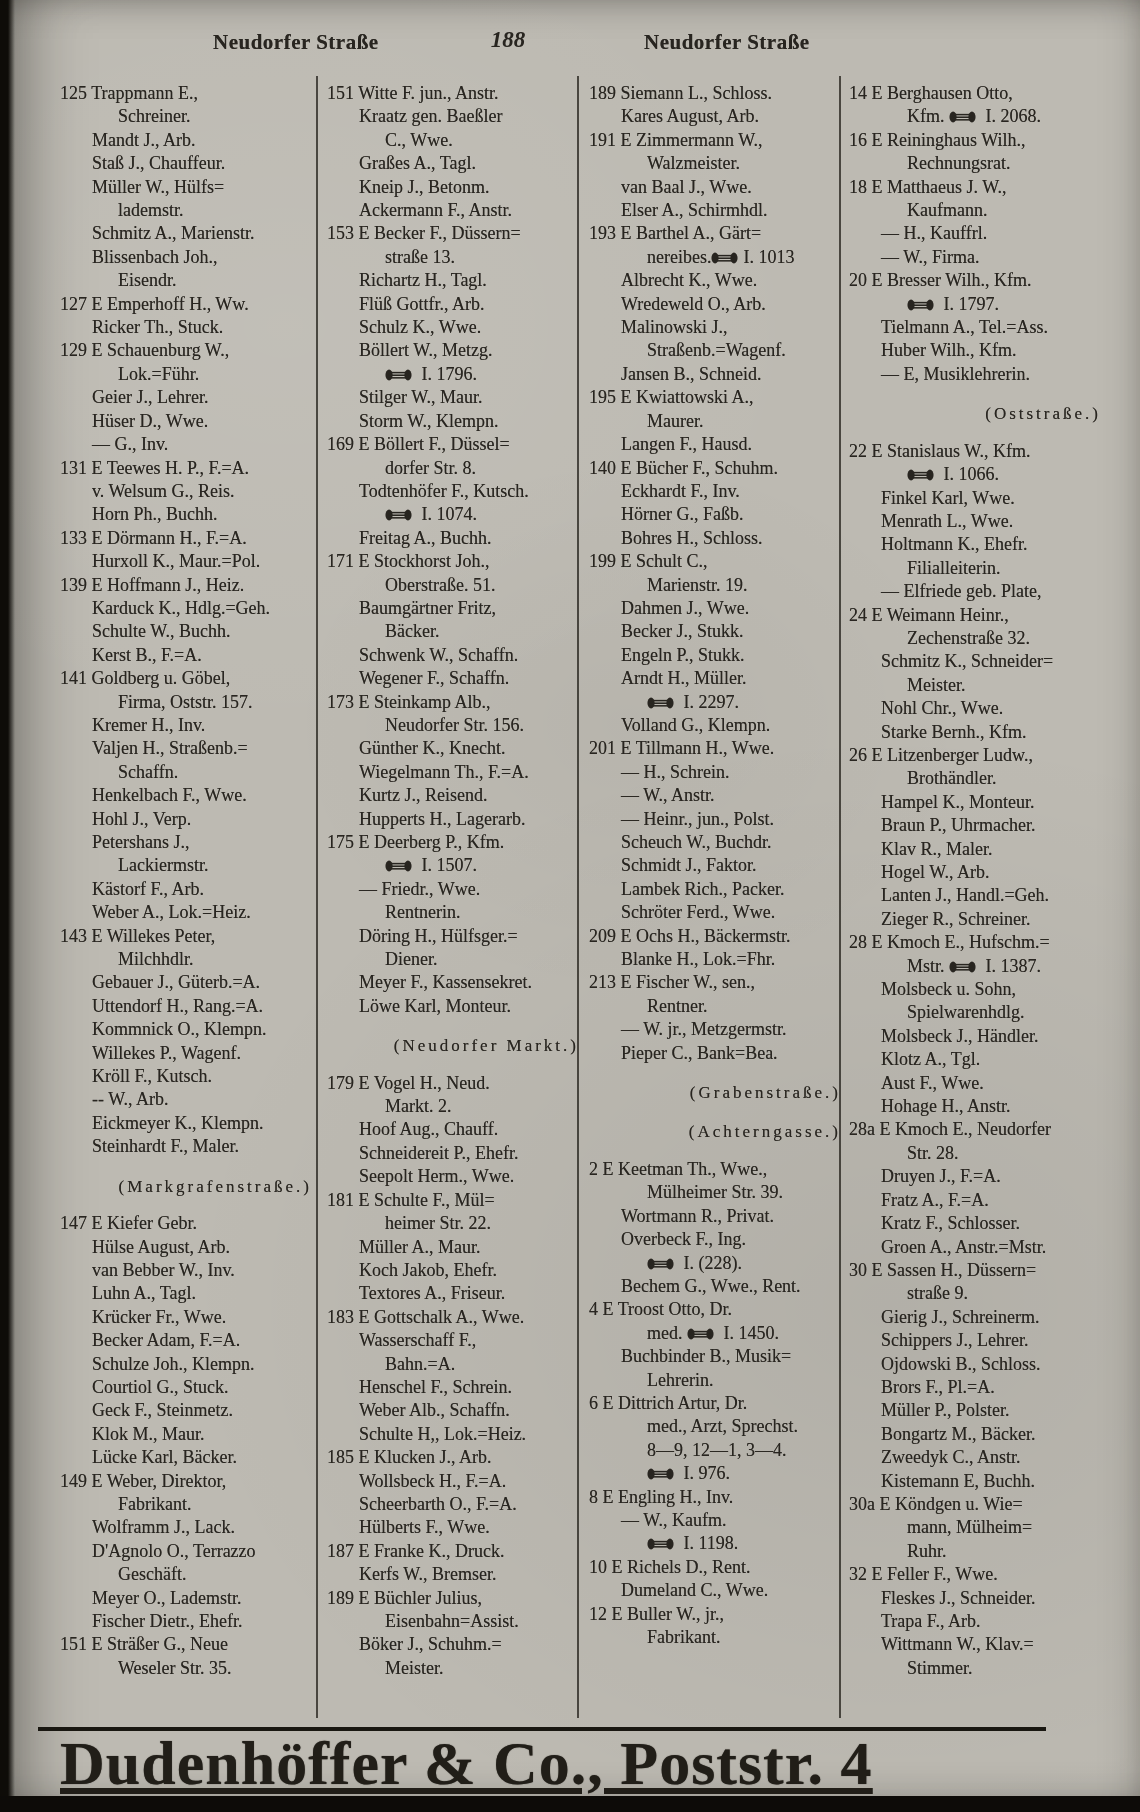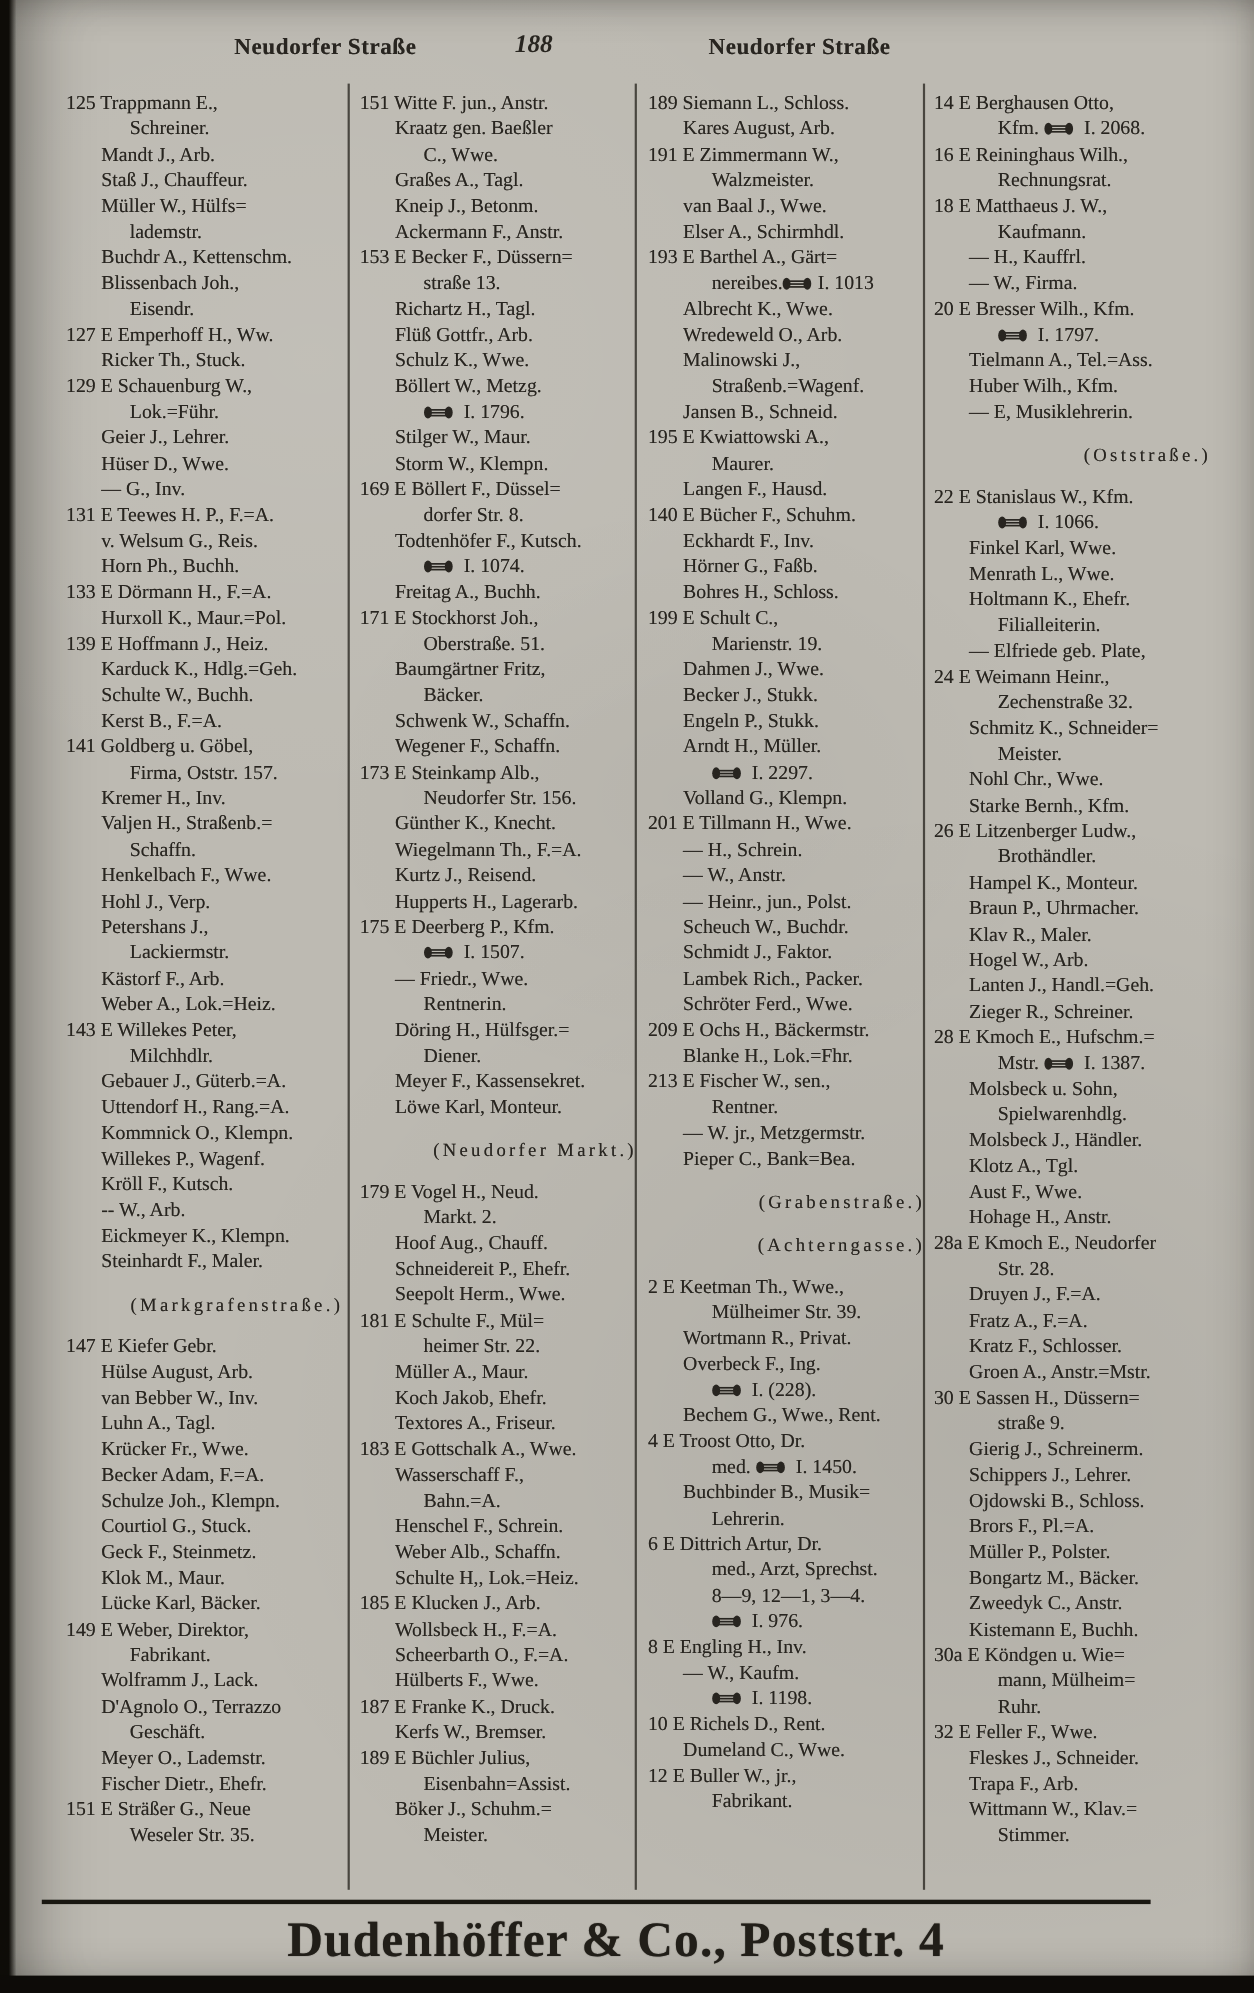--- a/index.html
+++ b/index.html
@@ -28,21 +28,21 @@
   .edge-bottom{
     position:absolute;left:0;bottom:0;width:100%;height:16px;background:#0d0b08;
   }
   .ht{
     position:absolute;top:30px;
     font-weight:700;font-size:21px;color:var(--ink,#282520);
     letter-spacing:0.5px;text-shadow:0 0 0.5px rgba(40,36,30,0.6);
   }
   .ht-left{left:213px}
   .pagenum{
-    position:absolute;top:27px;left:468px;width:80px;
+    position:absolute;top:27px;left:468px;width:80px;text-align:center;
     font-style:italic;font-weight:700;font-size:23px;color:var(--ink,#282520);
   }
   .ht-right{left:644px}
   .vline{
     position:absolute;top:76px;height:1642px;width:2px;
     background:rgba(40,37,31,0.78);
   }
   .v1{left:316px}.v2{left:577px}.v3{left:839px}
   .col{
     position:absolute;top:82px;width:252px;
@@ -56,23 +56,23 @@
   .l-cont{padding-left:58px}
   .l-tel{padding-left:58px}
   .l-hdr{text-align:right;letter-spacing:3px;font-size:17px;margin:16px 0 14px;padding-left:0}
   .tel-icon{display:inline-block;vertical-align:-1px;margin-right:5px}
   .tel-icon svg{display:block;fill:var(--ink,#282520)}
   .footrule{
     position:absolute;left:38px;top:1727px;width:1008px;height:4px;
     background:#191711;
   }
   .ad{
-    position:absolute;left:60px;top:1734px;width:1000px;text-align:center;
-    font-weight:700;font-size:45px;line-height:58px;letter-spacing:1px;
-    color:#211e18;text-shadow:0 0 1px rgba(30,27,22,0.7);
+    position:absolute;left:60px;top:1734px;width:1000px;text-align:left;
+    font-weight:700;font-size:62px;line-height:58px;letter-spacing:1px;
+    color:#211e18;text-shadow:0 0 1px rgba(30,27,22,0.7);text-decoration:underline;
   }
 </style>
 </head>
 <body style="--paper: #bdbab2; --ink: #282520;">
 
 <div class="paper">
   <div class="edge-left"></div>
 
   <div class="ht ht-left">Neudorfer Straße</div>
   <div class="pagenum">188</div>
@@ -82,21 +82,21 @@
   <div class="vline v2"></div>
   <div class="vline v3"></div>
 
   <div class="col c0">
       <div class="line l-num">125 Trappmann E.,</div>
       <div class="line l-cont">Schreiner.</div>
       <div class="line l-sub">Mandt J., Arb.</div>
       <div class="line l-sub">Staß J., Chauffeur.</div>
       <div class="line l-sub">Müller W., Hülfs=</div>
       <div class="line l-cont">lademstr.</div>
-      <div class="line l-sub">Buchdr A., Kettenschm.</div>
+      <div class="line l-sub">Schmitz A., Marienstr.</div>
       <div class="line l-sub">Blissenbach Joh.,</div>
       <div class="line l-cont">Eisendr.</div>
       <div class="line l-num">127 E Emperhoff H., Ww.</div>
       <div class="line l-sub">Ricker Th., Stuck.</div>
       <div class="line l-num">129 E Schauenburg W.,</div>
       <div class="line l-cont">Lok.=Führ.</div>
       <div class="line l-sub">Geier J., Lehrer.</div>
       <div class="line l-sub">Hüser D., Wwe.</div>
       <div class="line l-sub">— G., Inv.</div>
       <div class="line l-num">131 E Teewes H. P., F.=A.</div>

